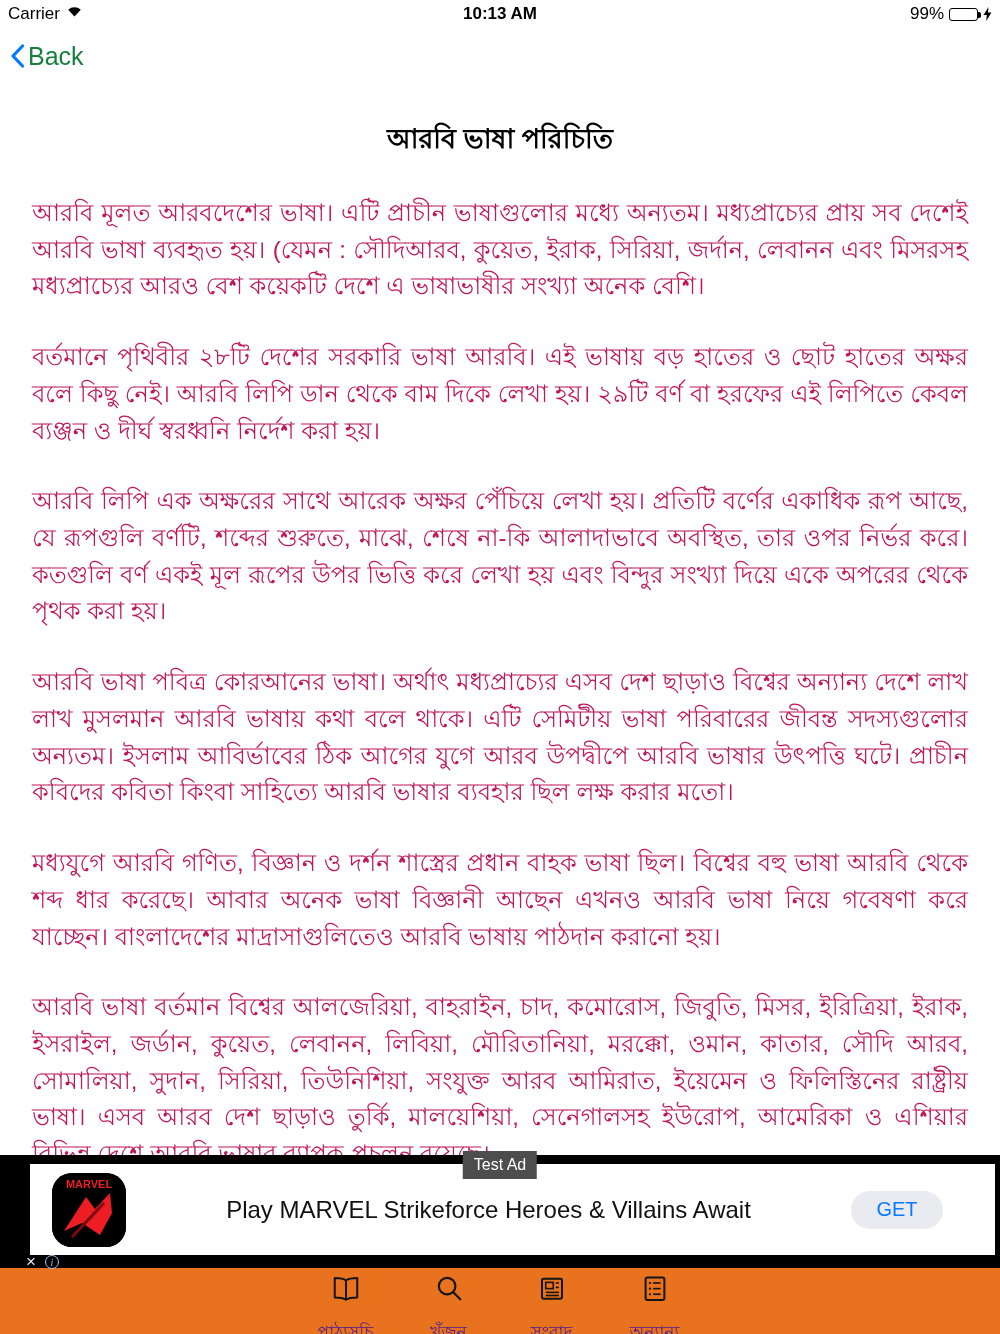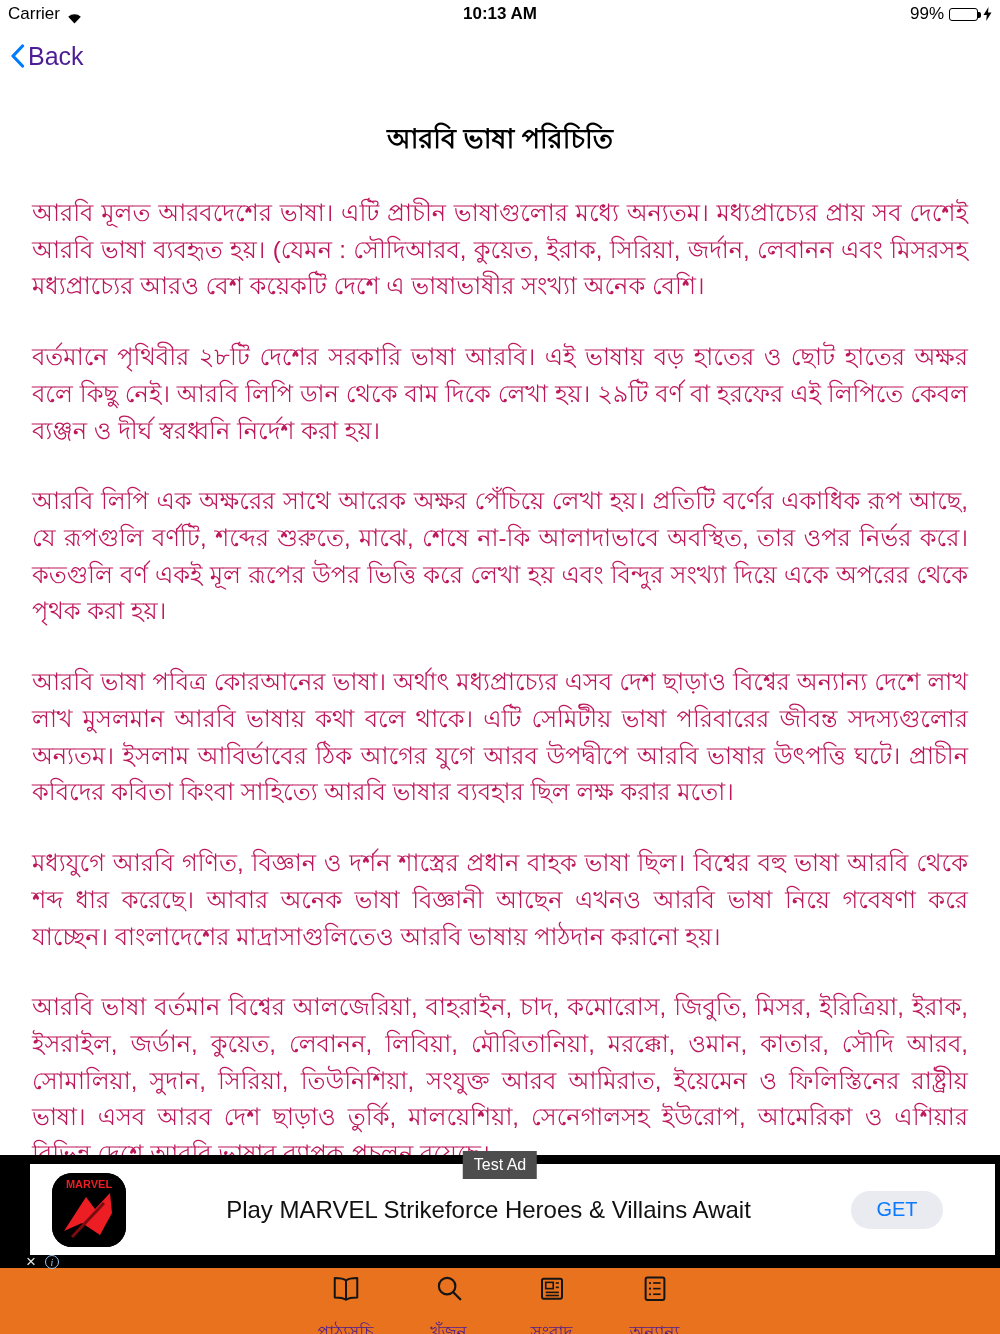--- a/index.html
+++ b/index.html
@@ -8,30 +8,30 @@
   .screen {
     position:relative; width:1000px; height:1334px; background:#fff; overflow:hidden;
     font-family:"Liberation Sans","DejaVu Sans",sans-serif; color:#000;
   }
 
   
   .status-bar {
     position:absolute; top:0; left:0; right:0; height:28px;
     display:flex; align-items:center; padding:0 8px; font-size:17px; background:#fff;
   }
-  .sb-left { display:flex; align-items:flex-end; gap:6px; width:220px; }
+  .sb-left { display:flex; align-items:flex-start; gap:6px; width:220px; }
   .sb-center { flex:1; text-align:center; font-weight:bold; }
   .sb-right { width:220px; display:flex; justify-content:flex-end; align-items:center; gap:5px; }
   .battery { position:relative; width:29px; height:13px; border:1px solid #000; border-radius:3px; padding:1px; }
   .battery .level { width:100%; height:100%; background:#53D769; border-radius:1px; }
   .battery .tip { position:absolute; right:-4px; top:3.5px; width:3px; height:6px; background:#000; border-radius:0 2px 2px 0; }
 
   
   .nav-bar { position:absolute; top:28px; left:0; right:0; height:56px; display:flex; align-items:center; padding:0 10px; background:#fff; }
-  .back-btn { display:flex; align-items:center; gap:3px; color:#4c1d95; font-size:25px; background:none; border:none; cursor:pointer; font-family:inherit; }
+  .back-btn { display:flex; align-items:center; gap:3px; color:#15803d; font-size:25px; background:none; border:none; cursor:pointer; font-family:inherit; }
 
   
   .content { position:absolute; top:84px; left:0; right:0; bottom:0; padding:18px 32px 0; overflow:hidden; }
   .article-title { text-align:center; font-size:27px; font-weight:bold; margin:16px 0 32px; }
   .content p { font-size:24px; line-height:1.53; text-align:justify; margin-bottom:34px; color:#be185d; }
 
   
   .ad-strip { position:absolute; left:0; right:0; top:1155px; height:116px; background:#000; }
   .ad-banner { position:absolute; left:30px; right:5px; top:9px; bottom:16px; background:#fff; display:flex; align-items:center; cursor:pointer; }
   .test-ad-badge {

